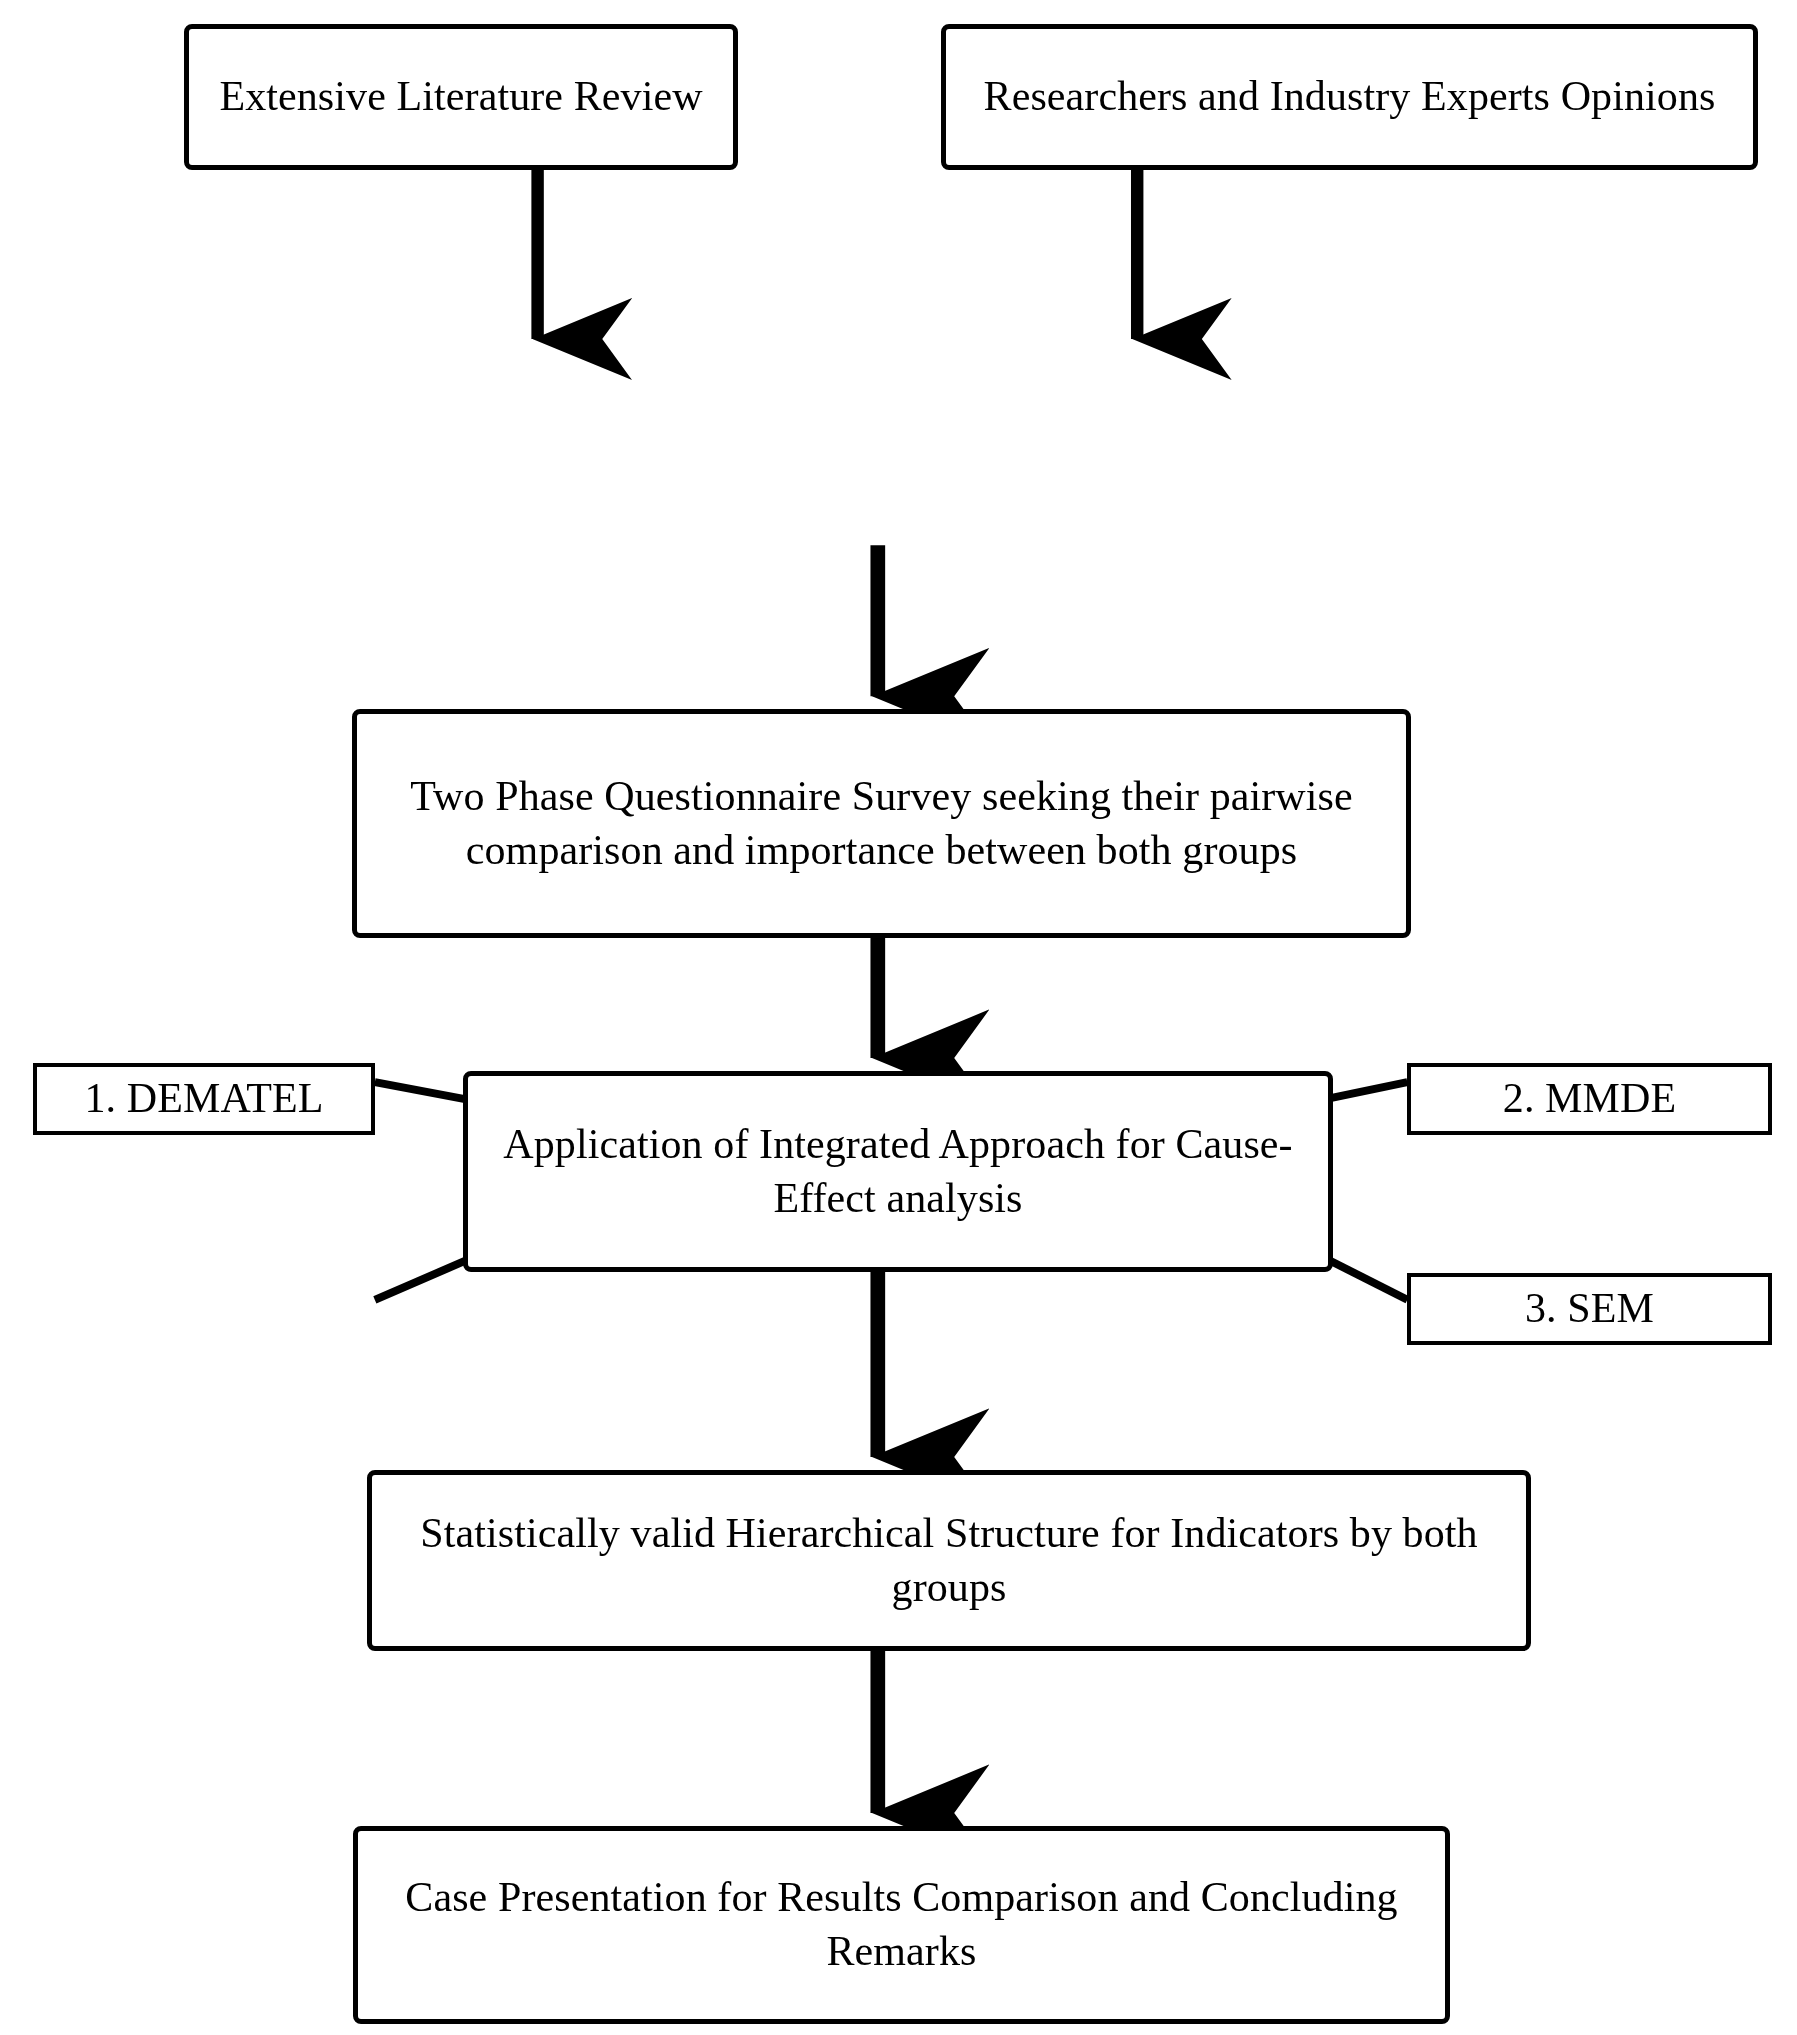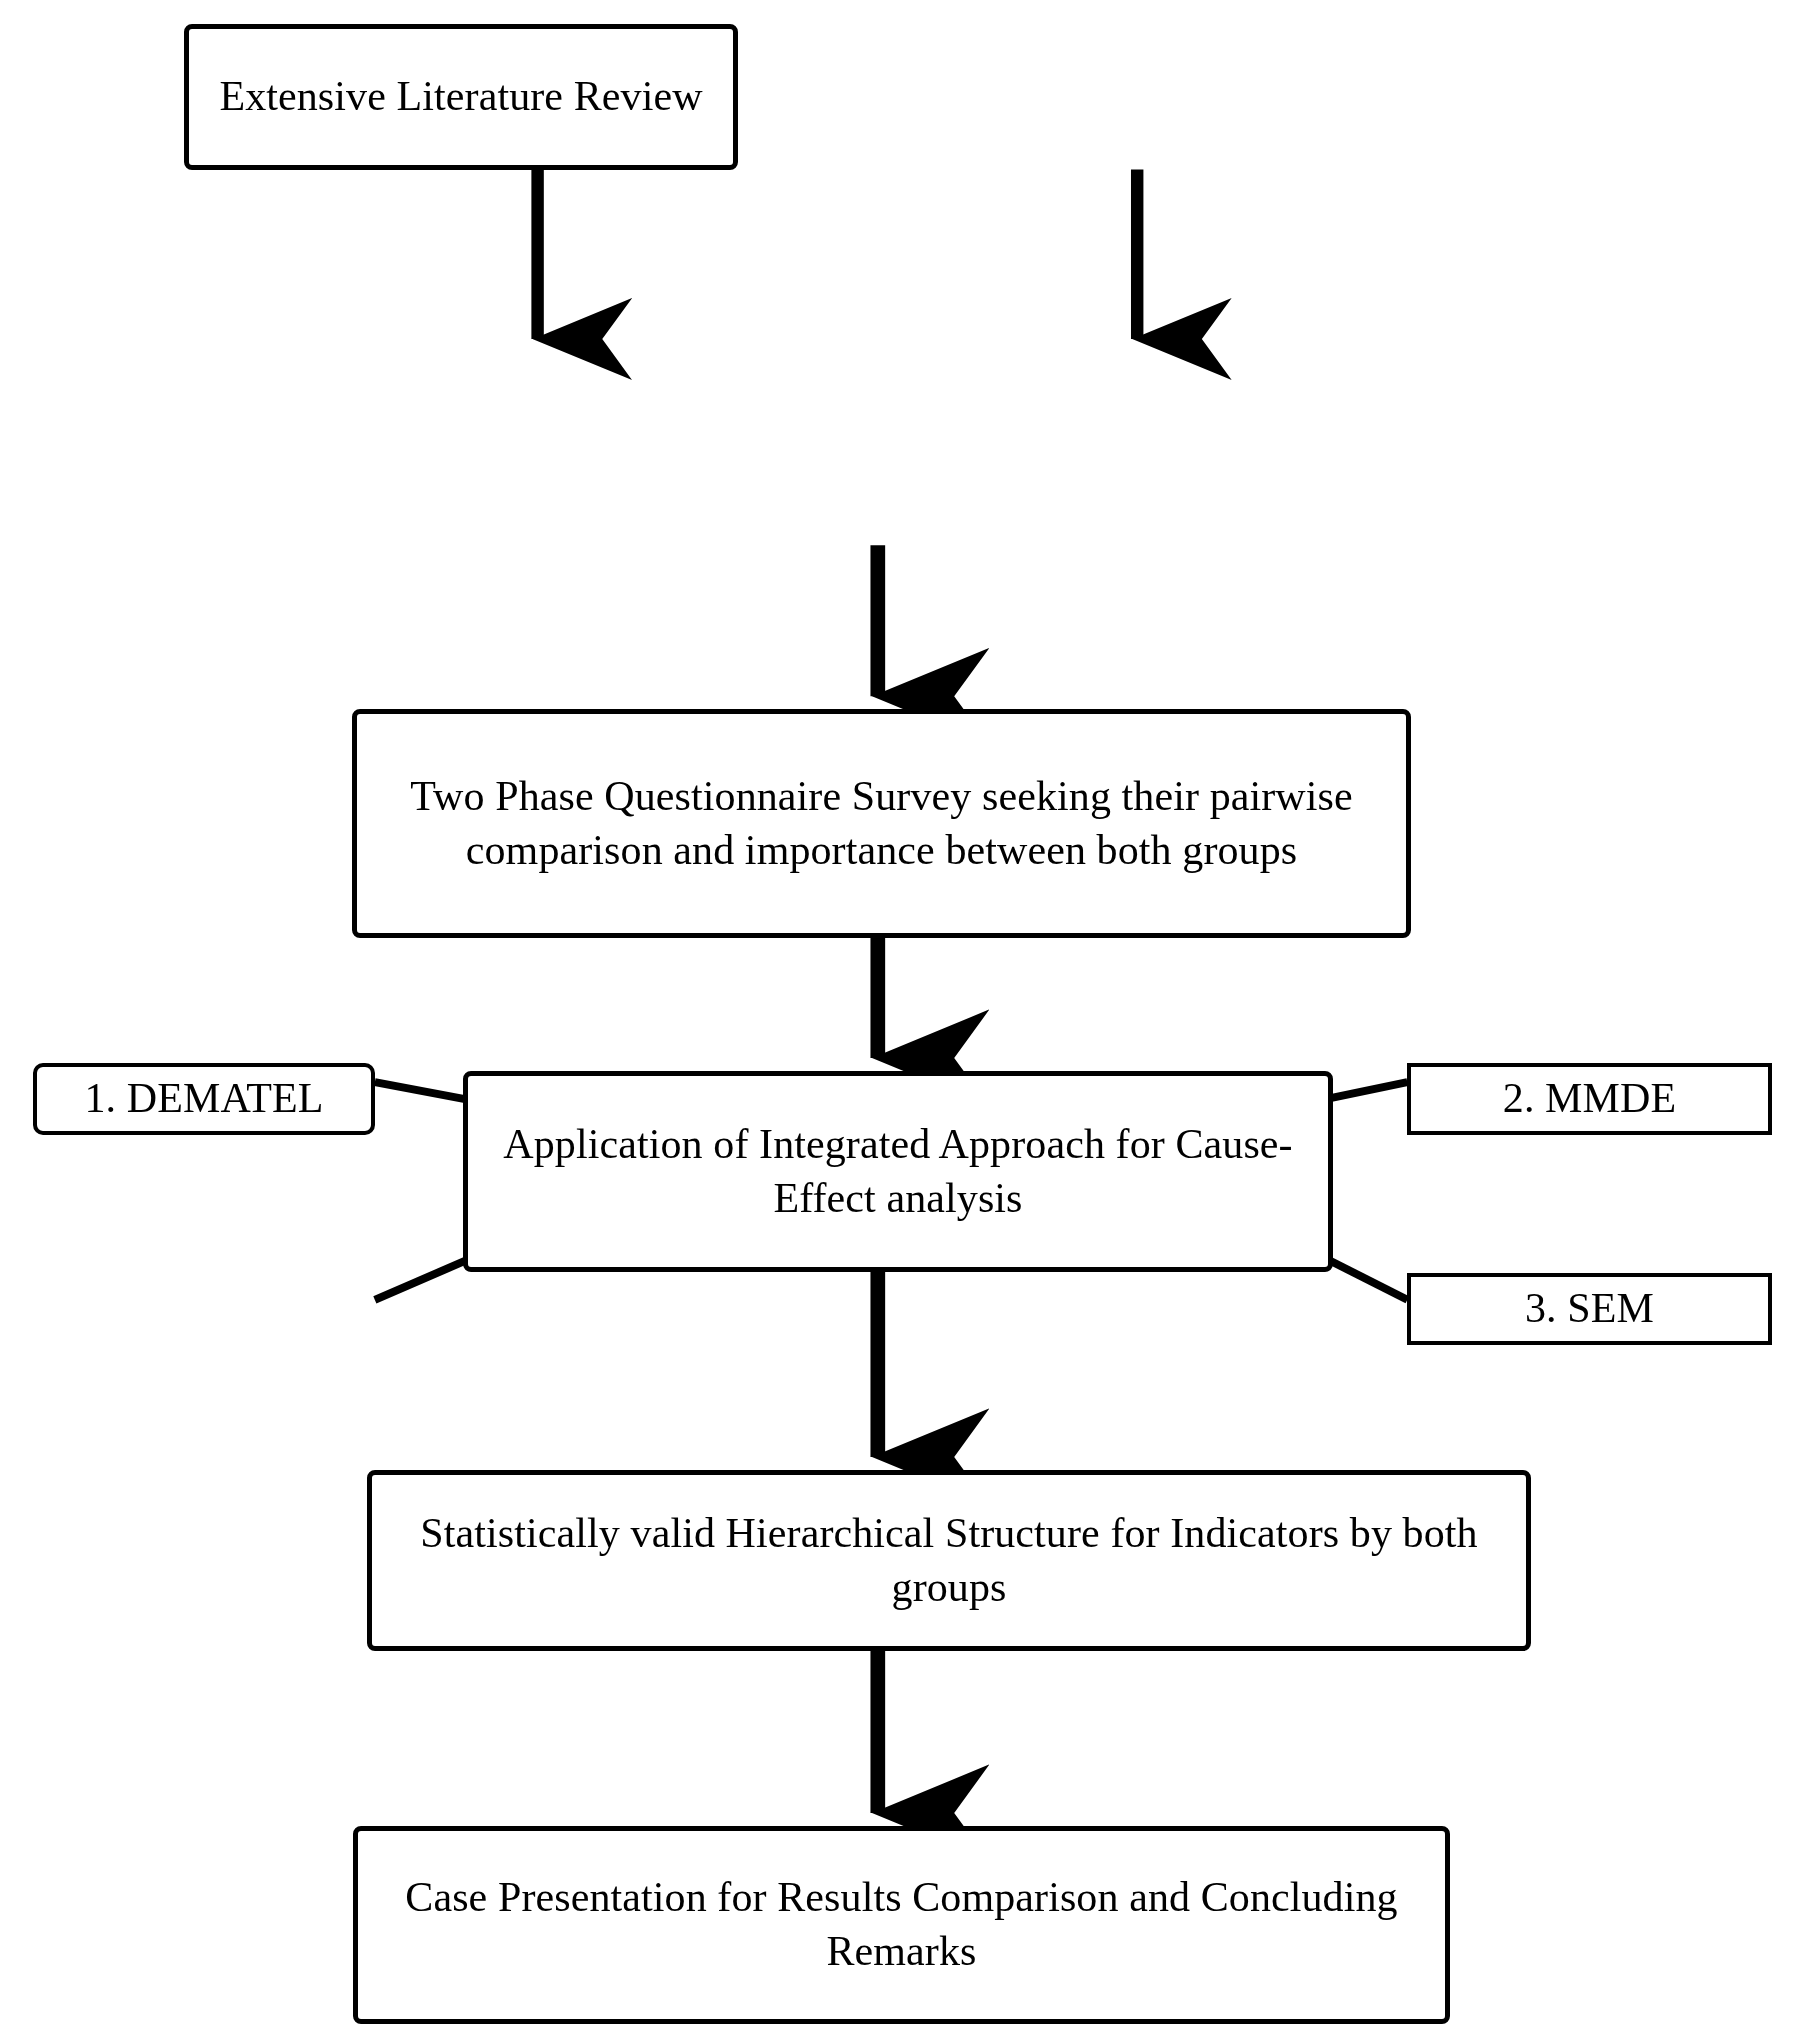--- a/index.html
+++ b/index.html
@@ -106,27 +106,30 @@
 
     <g>
       <line x1="2490" y1="2300" x2="2322" y2="2215" stroke="#000000" stroke-width="14"></line>
     </g>
   </svg>
 
   <div class="node rounded big" style="left:184px; top:24px; width:554px; height:146px;">
     <span class="label">Extensive Literature Review</span>
   </div>
 
+  <div class="node rounded big" style="left:941px; top:24px; width:817px; height:146px;">
+    <span class="label">Researchers and Industry Experts Opinions</span>
+  </div>
 
 
   <div class="node rounded big" style="left:352px; top:709px; width:1059px; height:229px;">
     <span class="label">Two Phase Questionnaire Survey seeking their pairwise comparison and importance between both groups</span>
   </div>
 
-  <div class="node sharp small" style="left:33px; top:1063px; width:342px; height:72px;border-radius:10px;">
+  <div class="node sharp small" style="left:33px; top:1063px; width:342px; height:72px;">
     <span class="label">1. DEMATEL</span>
   </div>
 
   <div class="node sharp small" style="left:1407px; top:1063px; width:365px; height:72px;">
     <span class="label">2. MMDE</span>
   </div>
 
 
   <div class="node sharp small" style="left:1407px; top:1273px; width:365px; height:72px;">
     <span class="label">3. SEM</span>

